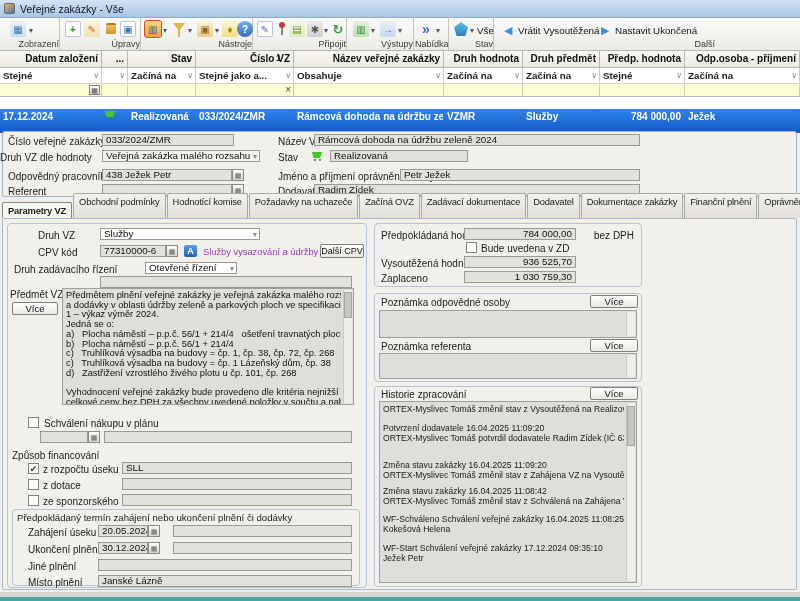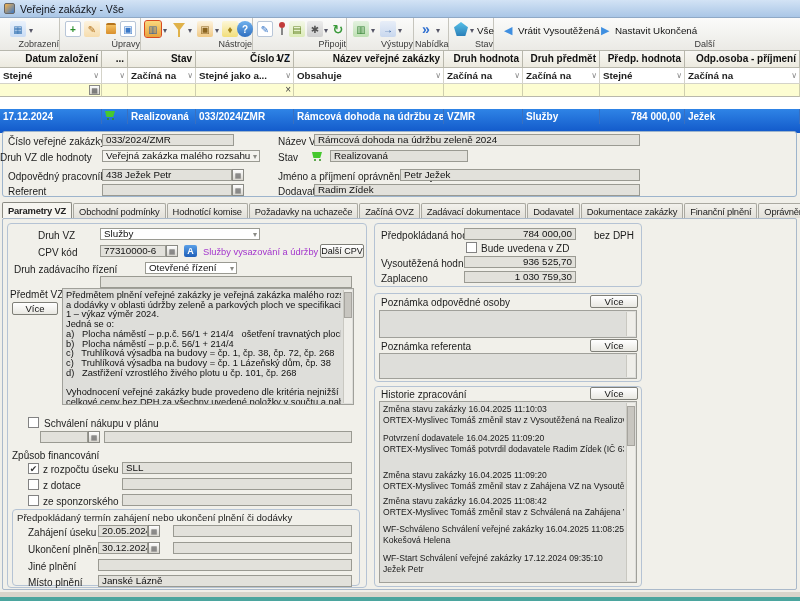--- a/index.html
+++ b/index.html
@@ -46,21 +46,21 @@
   .grow-data { position:absolute; left:0; top:109px; height:24px; width:800px; background:linear-gradient(#2f84e6,#1158c9); }
   .dc { position:absolute; top:0; height:15px; color:#fff; font-size:10px; font-weight:bold; padding:2px 3px 0; white-space:nowrap; overflow:hidden; border-right:1px solid #3a6fbe; }
   .dc.num { text-align:right; }
   .cart { position:relative; width:11px; height:9px; display:inline-block; }
   .cart::before { content:""; position:absolute; left:0; top:0; width:10px; height:6px; background:#46c82e; clip-path:polygon(0 0,100% 0,82% 100%,14% 100%); }
   .cart::after { content:""; position:absolute; left:2px; top:7px; width:2px; height:2px; border-radius:50%; background:#2f8f1f; box-shadow:5px 0 0 #2f8f1f; }
   
   .detailbox { position:absolute; left:2px; top:131px; width:795px; height:66px; background:#f1f0ea; border:1px solid #9db4cc; border-radius:3px; }
   
   .tabs { position:absolute; left:2px; top:202px; width:795px; height:16px; display:flex; align-items:flex-end; }
-  .tab { height:15px; padding:2px 5px 0; font-size:9.4px; color:#222; background:linear-gradient(#f2f1ec,#e2e0d9); border:1px solid #a9a8a0; border-bottom:none; border-radius:2px 2px 0 0; margin-right:1px; white-space:nowrap; letter-spacing:-0.2px; }
+  .tab { height:25px; padding:2px 5px 0; font-size:9.4px; color:#222; background:linear-gradient(#f2f1ec,#e2e0d9); border:1px solid #a9a8a0; border-bottom:none; border-radius:2px 2px 0 0; margin-right:1px; white-space:nowrap; letter-spacing:-0.2px; }
   .tab.active { height:16px; background:#f6f5f0; font-weight:bold; border-color:#8a8a82; }
   .content { position:absolute; left:2px; top:218px; width:795px; height:372px; background:#f1f0ea; border:1px solid #aab9ca; border-radius:2px; }
   .ta { position:absolute; background:#dededa; border:1px solid #a0a09a; }
   .scrolltrack { position:absolute; top:1px; right:1px; bottom:1px; width:9px; background:#efeee9; border-left:1px solid #c9c8c1; }
   .scrollthumb { position:absolute; left:0; width:8px; background:#c8c6c0; border:1px solid #a6a49e; }
   .hent { font-size:8.6px; color:#1a1a1a; line-height:10.5px; white-space:nowrap; overflow:hidden; }
   .hent .ht, .hent .hb { display:block; }
   .bottbar { position:absolute; left:0; top:592px; width:800px; height:5px; background:#d8d4cb; }
   .tealbar { position:absolute; left:0; top:597px; width:800px; height:4px; background:#4ba59e; }
 </style>
@@ -327,21 +327,20 @@
   <div class="ta" style="left:379px;top:353px;width:258px;height:26px">
       <div class="scrolltrack"></div>
     </div>
 
   <div class="gbox" style="left:374px;top:386px;width:268px;height:201px"></div>
   <span class="lbl" style="left:381px;top:389px">Historie zpracování</span>
   <div class="btn" style="left:590px;top:387px;width:48px;height:13px">Více</div>
   <div class="ta" style="left:379px;top:401px;width:258px;height:182px">
     <div style="position:absolute;left:3px;top:2px;right:12px;bottom:0;overflow:hidden">
       <div class="hent" style="margin-top:0">
-          <span class="ht">Změna stavu zakázky 16.04.2025 11:10:03</span>
           <span class="hb">ORTEX-Myslivec Tomáš změnil stav z Vysoutěžená na Realizovaná</span>
         </div>
       <div class="hent" style="margin-top:8px">
           <span class="ht">Potvrzení dodavatele 16.04.2025 11:09:20</span>
           <span class="hb">ORTEX-Myslivec Tomáš potvrdil dodavatele Radim Zídek (IČ 6398154)</span>
         </div>
       <div class="hent" style="margin-top:16px">
           <span class="ht">Změna stavu zakázky 16.04.2025 11:09:20</span>
           <span class="hb">ORTEX-Myslivec Tomáš změnil stav z Zahájena VZ na Vysoutěžená</span>
         </div>

